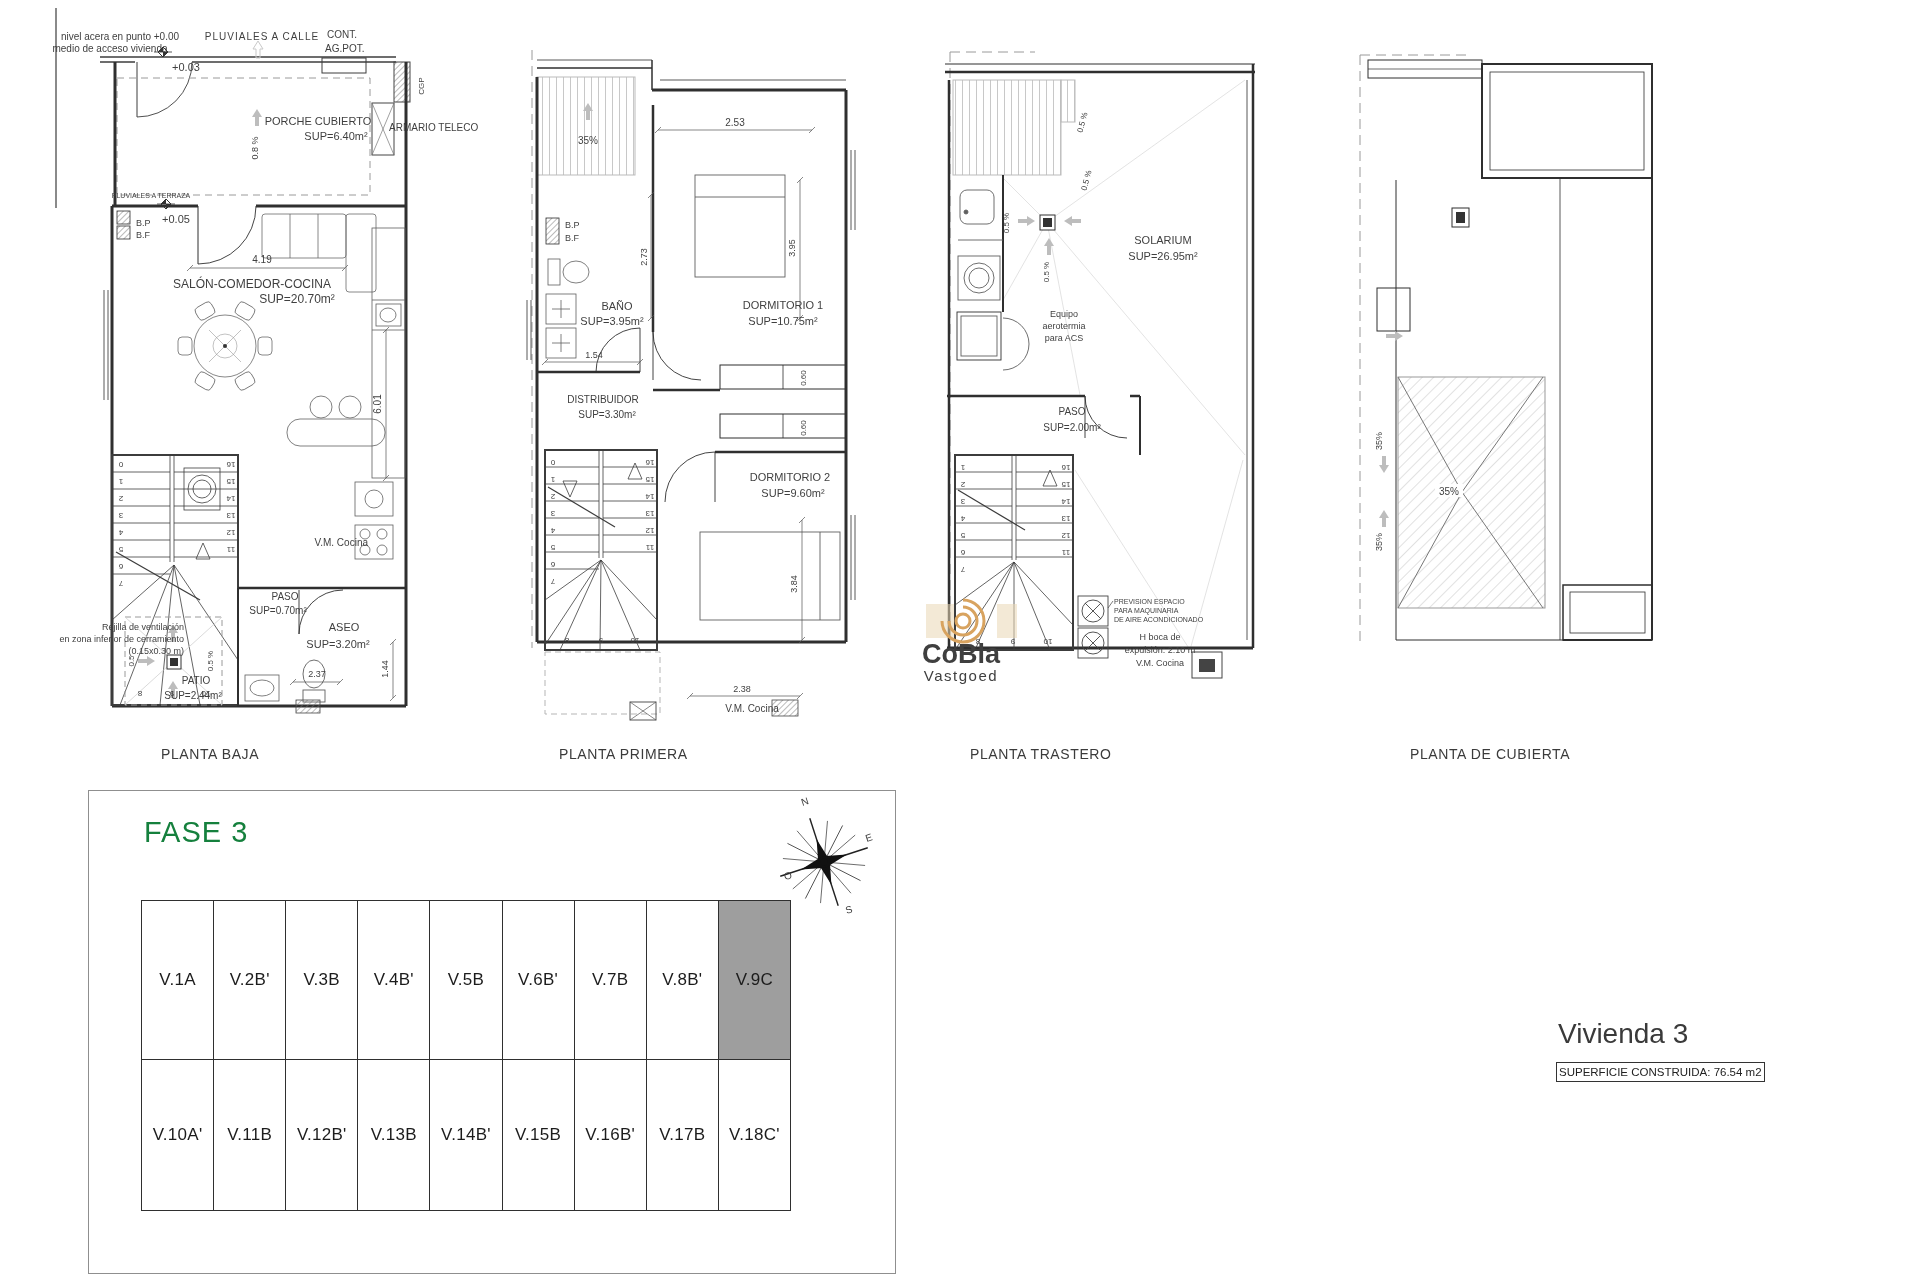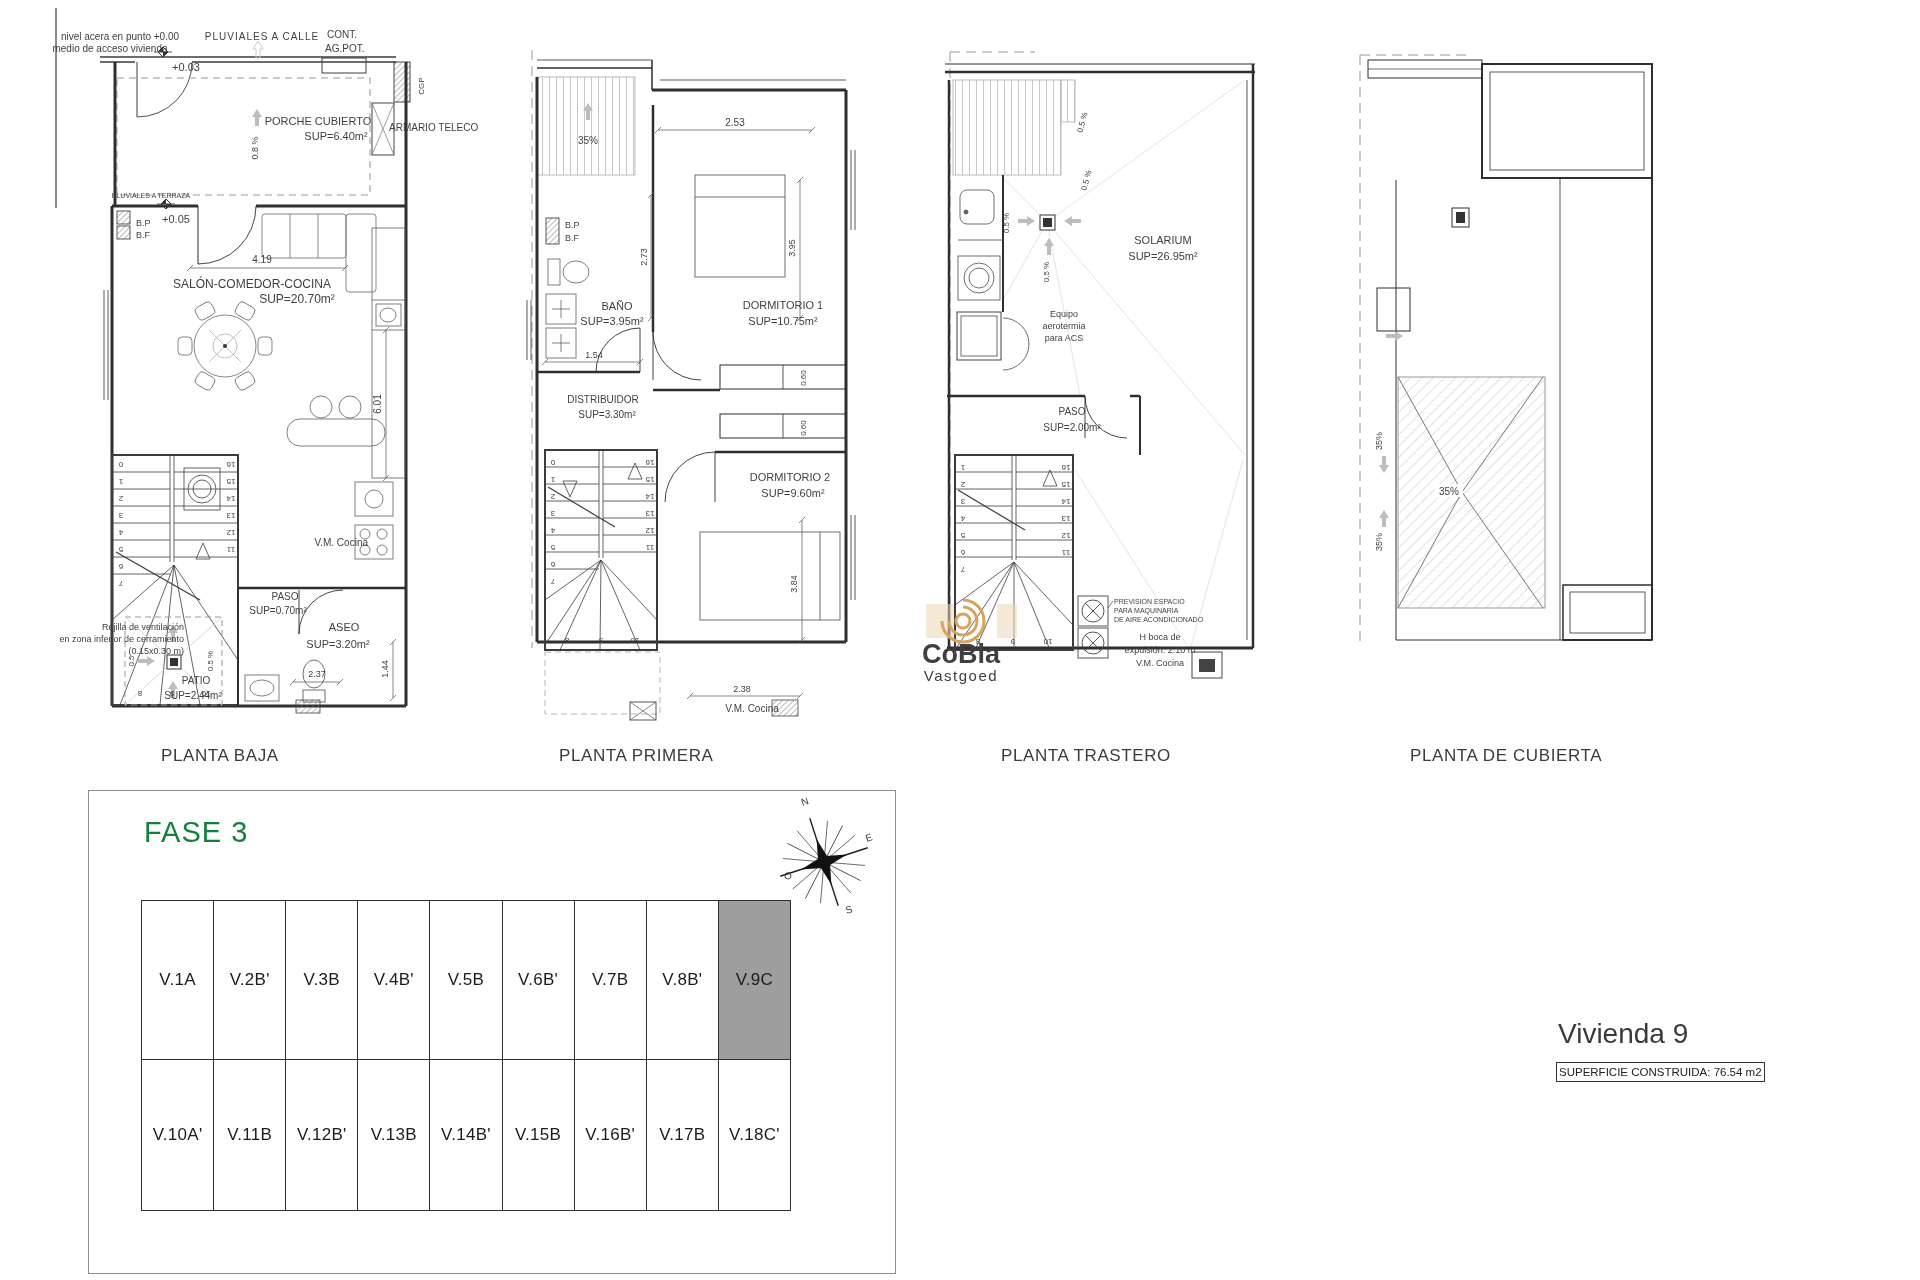--- a/index.html
+++ b/index.html
@@ -1,20 +1,20 @@
 <!DOCTYPE html>
 <html><head>
 <meta charset="utf-8">
 <style>
   html,body{margin:0;padding:0;background:#fff;}
   #canvas{position:relative;width:1872px;height:1280px;background:#ffffff;overflow:hidden;
           font-family:"Liberation Sans", sans-serif;color:#3c3c3c;}
   svg{position:absolute;overflow:visible;}
   svg text{font-family:"Liberation Sans", sans-serif;fill:#3f3f3f;}
-  .plan-title{position:absolute;font-size:17px;letter-spacing:.6px;color:#3b3b3b;padding-left:39px;}
+  .plan-title{position:absolute;font-size:14px;letter-spacing:.6px;color:#3b3b3b;padding-left:39px;}
   .fase{position:absolute;left:144px;top:816px;font-size:29px;letter-spacing:1px;color:#15803d;}
   .panel{position:absolute;left:88px;top:790px;width:806px;height:482px;border:1px solid #8f8f8f;}
   .grid{position:absolute;left:141px;top:900px;width:650px;height:311px;border:1px solid #2f2f2f;
         display:flex;flex-direction:column;box-sizing:border-box;}
   .grid-row{display:flex;}
   .grid-row.r1{height:159px;}
   .grid-row.r2{flex:1;text-align:right;}
   .cell{flex:1;display:flex;align-items:center;justify-content:center;font-size:17px;color:#1c1c1c;
         border-right:1px solid #2f2f2f;letter-spacing:.3px;}
   .grid-row .cell:last-child{border-right:none;}
@@ -538,21 +538,21 @@
   </g>
   <g text-anchor="middle">
     <text x="1449" y="495" font-size="10">35%</text>
     <text x="1382" y="441" font-size="9" transform="rotate(-90 1382 441)">35%</text>
     <text x="1382" y="542" font-size="9" transform="rotate(-90 1382 542)">35%</text>
   </g>
 </svg>
 
 <div class="plan-title" style="left:122px;top:746px">PLANTA BAJA</div>
 <div class="plan-title" style="left:520px;top:746px">PLANTA PRIMERA</div>
-<div class="plan-title" style="left:962px;top:746px">PLANTA TRASTERO</div>
+<div class="plan-title" style="left:931px;top:746px">PLANTA TRASTERO</div>
 <div class="plan-title" style="left:1371px;top:746px">PLANTA DE CUBIERTA</div>
 
 <div class="panel"></div>
 <div class="fase">FASE 3</div>
 
 <svg style="left:755px;top:775px" width="140" height="150" viewBox="755 775 140 150">
   <g stroke="#222">
     <g transform="rotate(-18 824 862)">
       <line x1="824" y1="816" x2="824" y2="908" stroke-width="1.4"></line>
       <line x1="778" y1="862" x2="870" y2="862" stroke-width="1.4"></line>
@@ -607,16 +607,16 @@
   <rect x="997" y="604" width="20" height="34" fill="#ead7b5" opacity="0.55"></rect>
   <g fill="none" stroke="#d8a35f" stroke-width="3">
     <circle cx="963" cy="621" r="7"></circle>
     <path d="M963,607 A14,14 0 1 1 949,621"></path>
     <path d="M963,600 A21,21 0 1 1 942,621"></path>
   </g>
   <text class="wm-name" x="961" y="663" text-anchor="middle" font-size="27" font-weight="bold" fill="#5b5c5e">CoBla</text>
   <text x="961" y="681" text-anchor="middle" font-size="15" letter-spacing="1.5" fill="#d8a35f">Vastgoed</text>
 </svg>
 
-<div class="viv-title">Vivienda 9</div>
+<div class="viv-title">Vivienda 3</div>
 <div class="viv-box">SUPERFICIE CONSTRUIDA: 76.54 m2</div>
 
 </div>
 
 </body></html>

